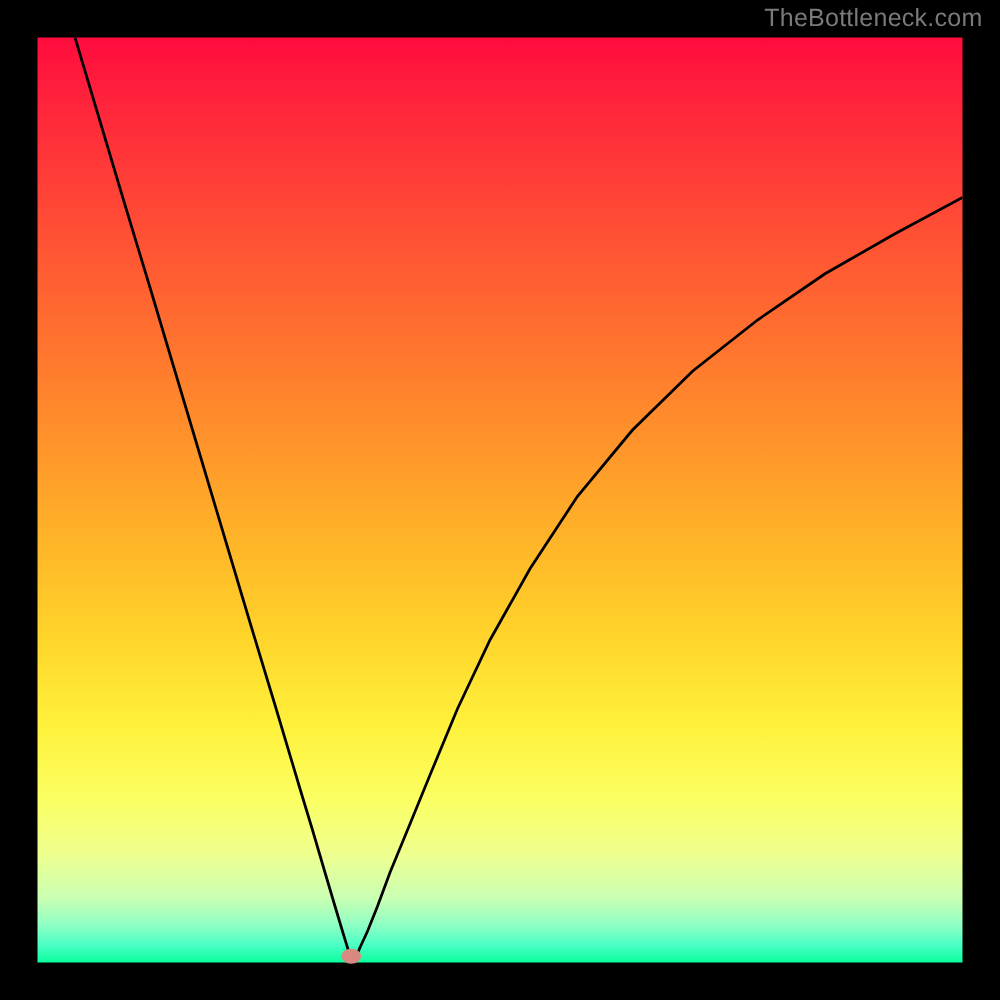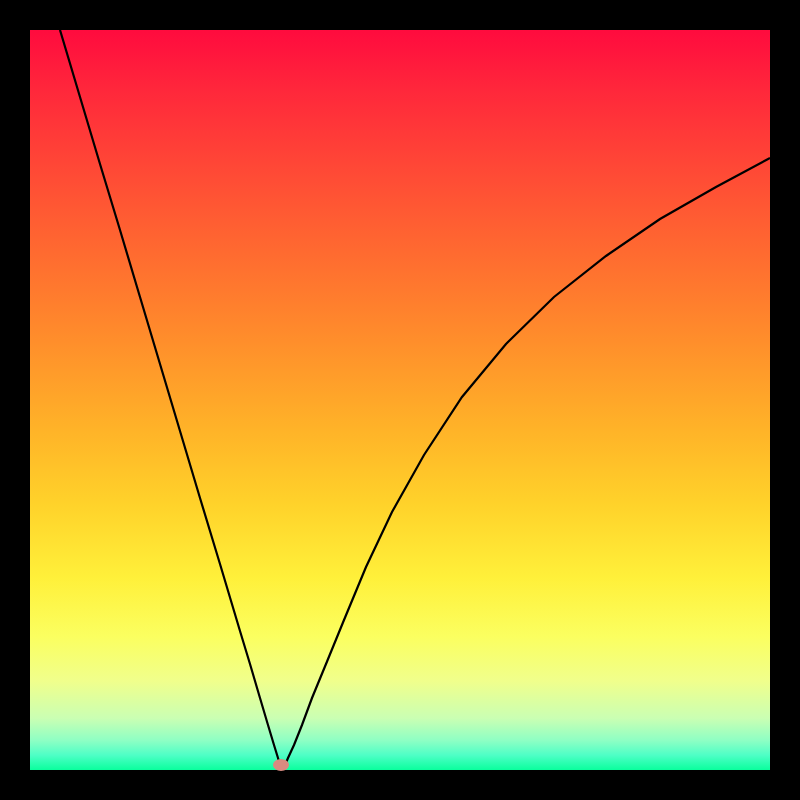--- a/index.html
+++ b/index.html
@@ -64,20 +64,21 @@
     height: 12px;
     border-radius: 50% / 50%;
     background: #d88a80;
     transform: translate(-50%, -50%);
   }
 </style>
 </head>
 <body>
 
 <div class="frame">
+  <div class="watermark">TheBottleneck.com</div>
   <div class="plot-area">
     <svg class="curve" viewBox="0 0 740 740" preserveAspectRatio="none">
       <path id="curve-left-path" fill="none" stroke="#000000" stroke-width="2.2" d="M30 0 L50 67 L70 134 L90 200 L110 267 L130 334.00000000000006 L150 401 L170 468 L190 534 L210 601 L220 634 L230 668 L238 695 L244 715 L248 728 L251 740"></path>
       <path id="curve-right-path" fill="none" stroke="#000000" stroke-width="2.2" d="M253 740 L258 728 L264 715 L272 695 L282 668 L296 634 L314 590 L336 537 L362 482 L394 425 L432 367.00000000000006 L476 314 L524 267 L576 226 L630 189 L686 157 L740 128"></path>
     </svg>
     <div class="marker" id="minimum-marker" style="left: 251px; top: 735px;"></div>
   </div>
 </div>
 
 </body></html>

